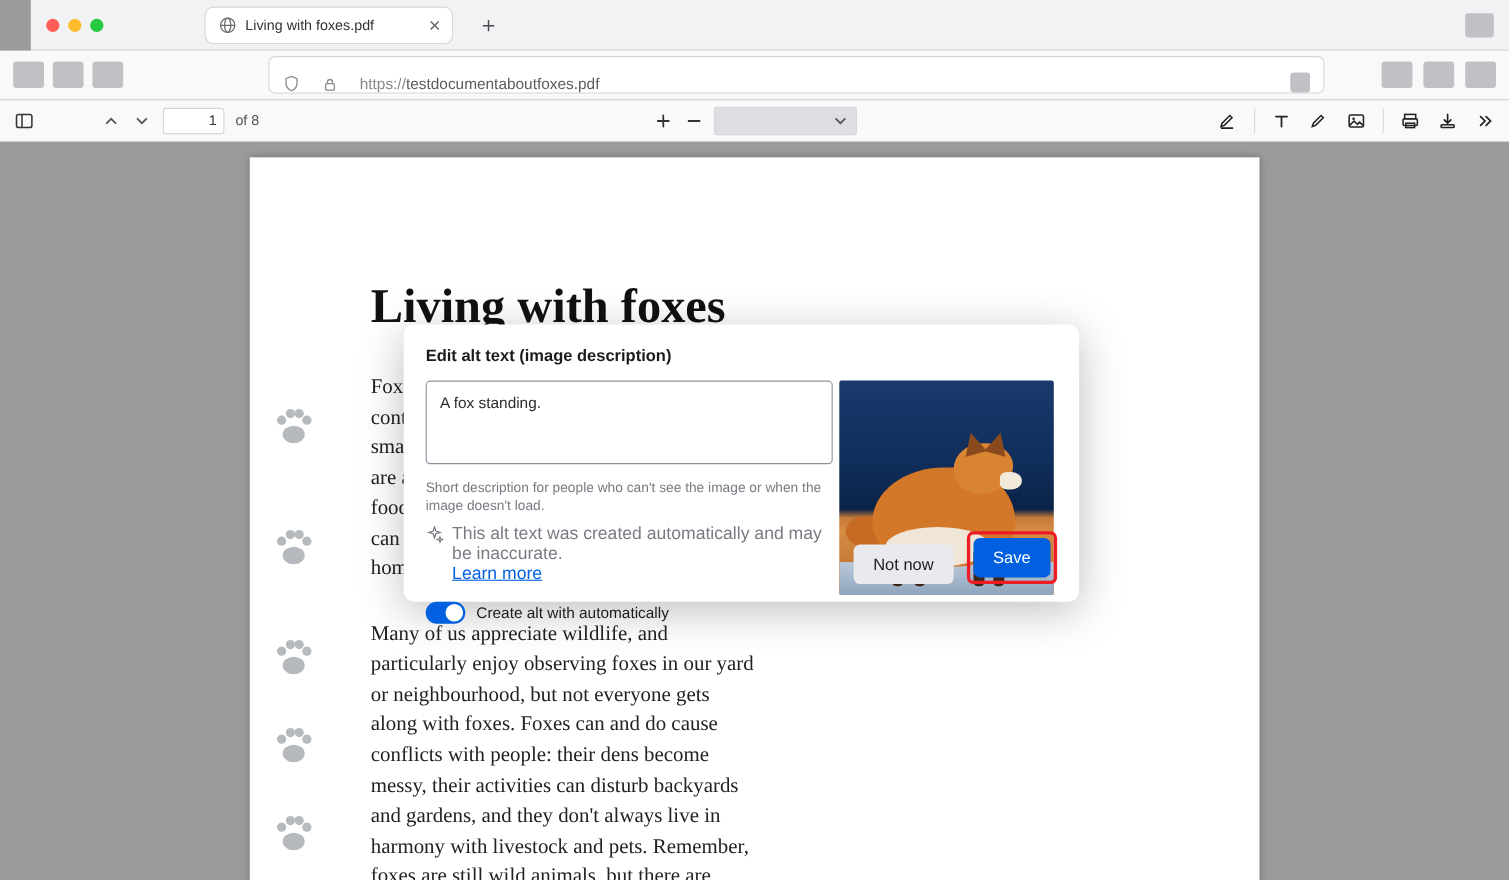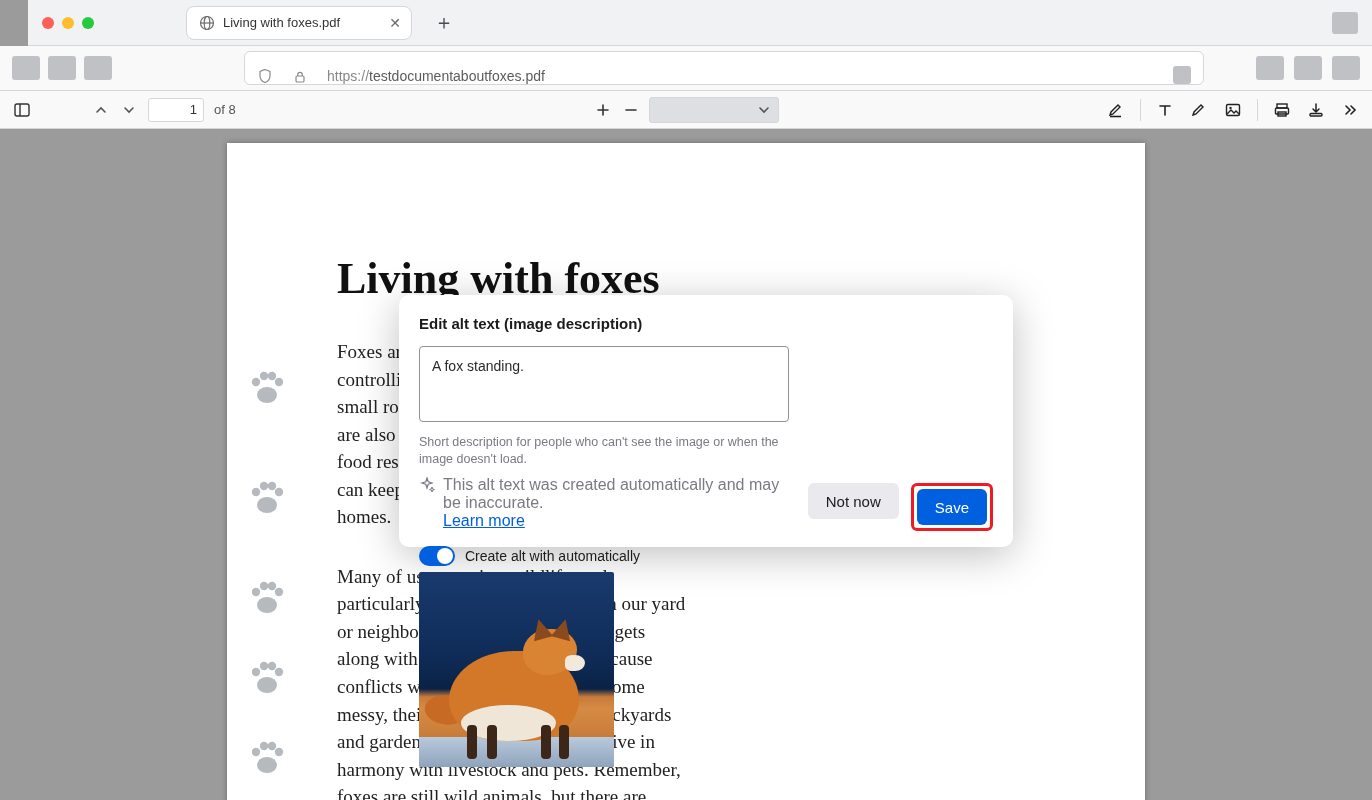--- a/index.html
+++ b/index.html
@@ -112,24 +112,23 @@
   .paw { position:absolute; left:18px; color:var(--paw-grey); }
 
   
   .modal {
     position:absolute; left:367px; top:295px;
     width:614px; height:252px;
     background:#fff; border-radius:10px;
     box-shadow:0 8px 40px var(--modal-shadow);
     padding:20px 20px 28px 20px;
     font-family:-apple-system,"Segoe UI",Arial,sans-serif;
-    margin-left:32px;
   }
   .modal h3 { margin:0 0 14px 0; font-size:15px; font-weight:600; color:#1b1b1b; }
-  .modal-body { display:flex; gap:6px;flex-direction:column; }
+  .modal-body { display:flex; gap:6px; }
   .left-col { width:370px; }
   .alt-textarea {
     width:100%; height:76px; border:1px solid #8f8f9d; border-radius:4px;
     padding:10px 12px; font-size:14px; color:#2b2b2b; resize:none;
     font-family:inherit; line-height:1.3;
   }
   .helper { font-size:12.5px; color:var(--help-text); margin-top:8px; line-height:1.35; }
   .autogen-row { display:flex; align-items:flex-start; gap:8px; margin-top:8px; font-size:16px; color:var(--help-text); }
   .autogen-row a { color:var(--link); }
   .toggle-row { display:flex; align-items:center; gap:10px; margin-top:16px; }
@@ -145,21 +144,21 @@
   .fox-belly { position:absolute; bottom:26px; left:42px; width:95px; height:36px; background:#efe6d8; border-radius:50%; }
   .fox-head { position:absolute; bottom:92px; left:104px; width:54px; height:46px; background:#d98433; border-radius:50% 45% 55% 45%; }
   .fox-ear { position:absolute; bottom:128px; left:112px; width:0; height:0; border-left:10px solid transparent; border-right:10px solid transparent; border-bottom:20px solid #8b4a1d; transform:rotate(-15deg); }
   .fox-ear.r { left:134px; transform:rotate(15deg); }
   .fox-snout { position:absolute; bottom:96px; left:146px; width:20px; height:16px; background:#f2e9db; border-radius:40% 60% 60% 40%; }
   .fox-leg { position:absolute; bottom:8px; width:10px; height:34px; background:#3c2617; border-radius:4px; }
   .fox-leg.a{ left:48px; } .fox-leg.b{ left:68px; } .fox-leg.c{ left:122px; } .fox-leg.d{ left:140px; }
   .fox-tail { position:absolute; bottom:42px; left:6px; width:42px; height:30px; background:#c76a24; border-radius:60% 40% 60% 40%; transform:rotate(20deg); }
   .snow { position:absolute; left:0; right:0; bottom:0; height:30px; background:linear-gradient(180deg,#b9c9db,#8fa4bc); }
 
-  .modal-actions { position:absolute; right:20px; bottom:16px; display:flex; gap:12px; }
+  .modal-actions { position:absolute; right:20px; bottom:16px; display:flex; gap:12px;align-items:flex-end; }
   .btn { height:36px; border-radius:6px; padding:0 18px; font-size:15px; font-weight:500; display:flex; align-items:center; justify-content:center; border:none; cursor:default; }
   .btn.secondary { background:#e9e9ee; color:#1b1b1b; }
   .btn.primary { background:var(--button-blue); color:#fff; }
   .primary-wrap { padding:3px; border:3px solid var(--accent-red); border-radius:6px; }
 </style>
 </head>
 <body>
 
 <div class="tabstrip">
   <div class="traffic-lights">

